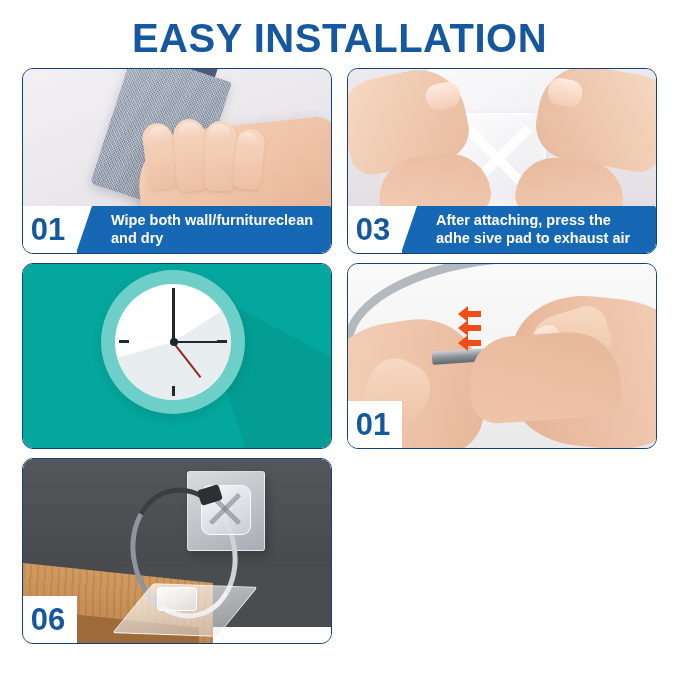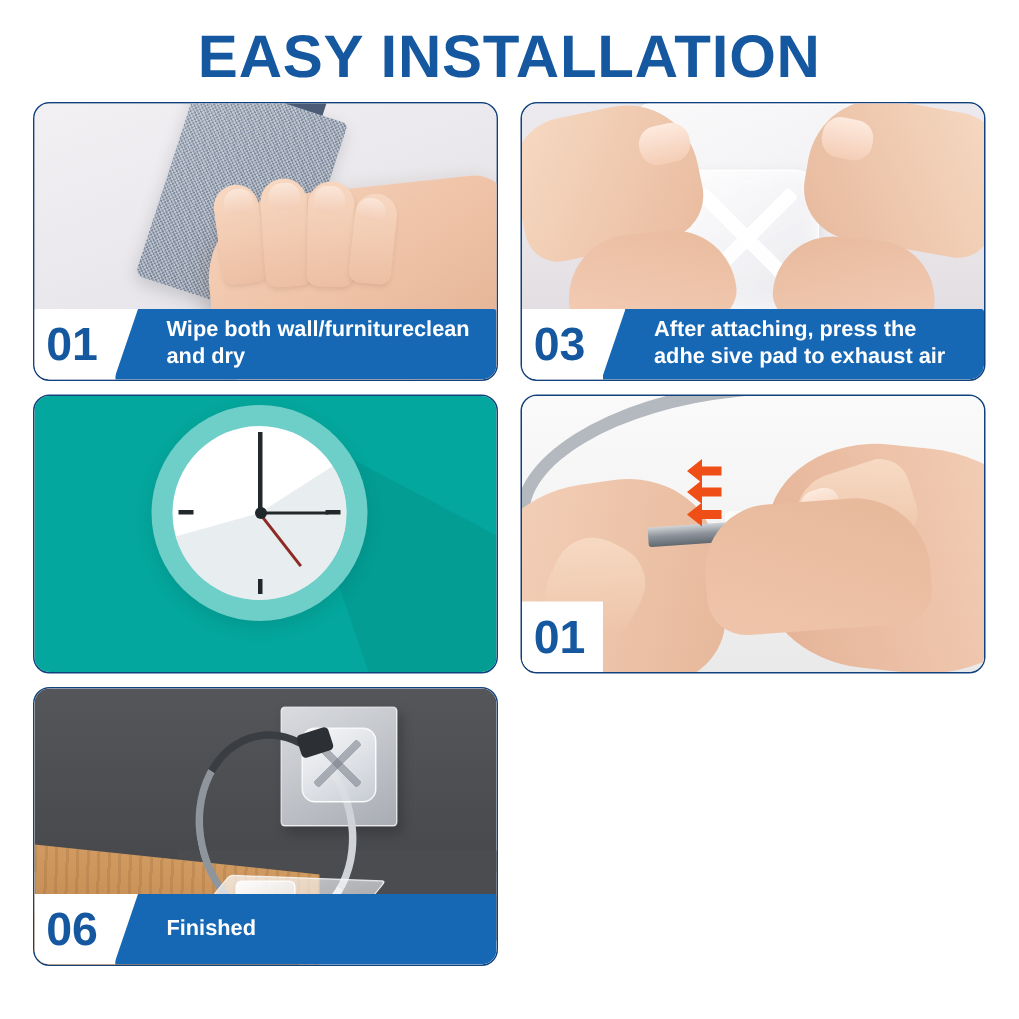--- a/index.html
+++ b/index.html
@@ -443,20 +443,17 @@
         <div class="c6-wallpad"></div>
         <div class="c6-tie"></div>
         <div class="c6-wallhook"></div>
         <div class="c6-wallhx"></div>
         <div class="c6-tieknot"></div>
         <div class="c6-basepad"></div>
         <div class="c6-baseclip"></div>
       </div>
       <div class="caption">
         <div class="capnum">06</div>
-        <div class="capbar">
-          <span class="captext">Finished</span>
-        </div>
       </div>
     </div>
 
   </div>
 </div>
 
 </body></html>

